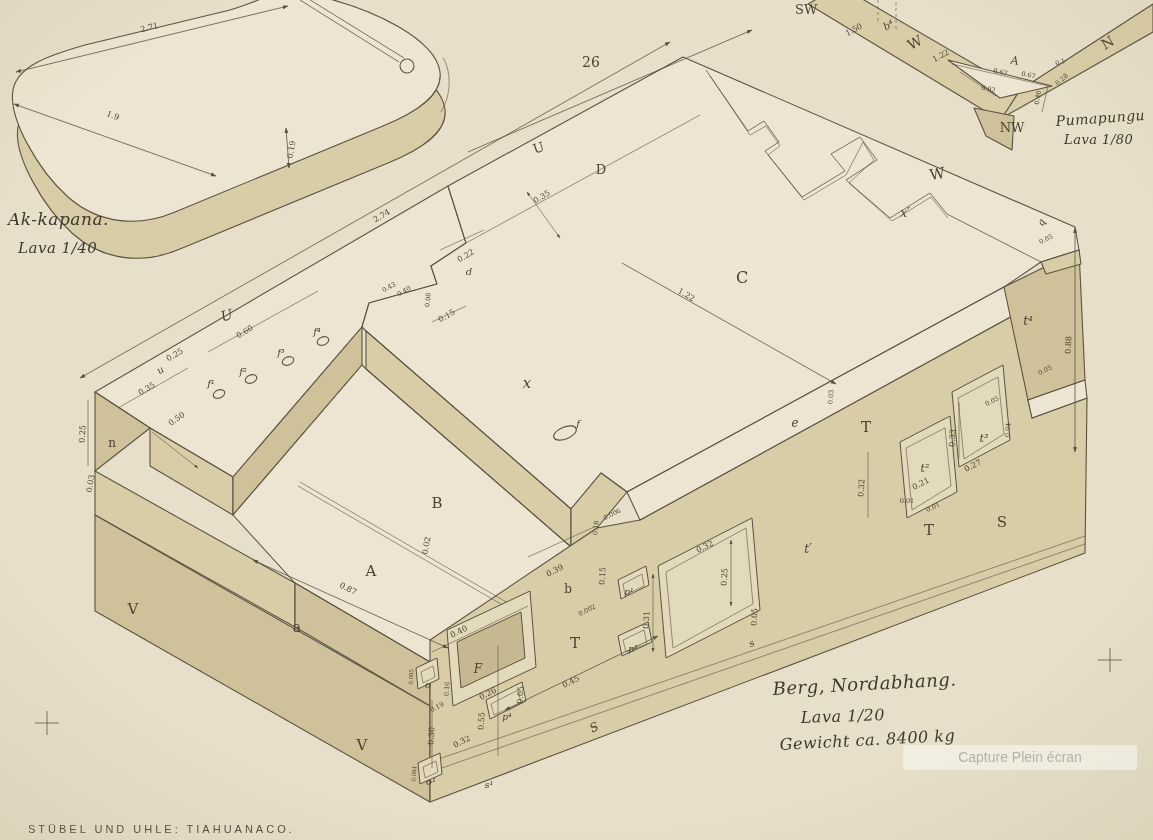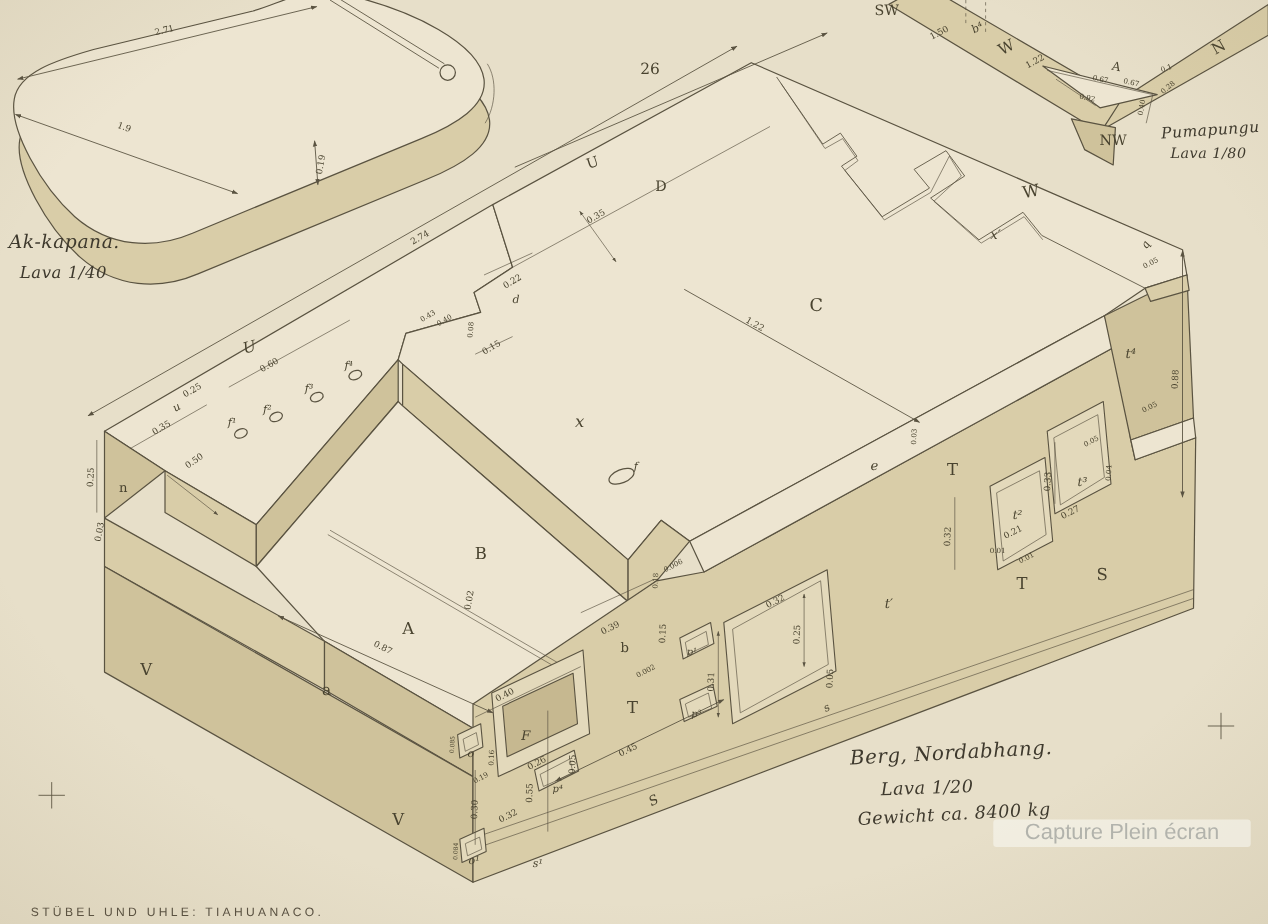--- a/index.html
+++ b/index.html
@@ -16,21 +16,21 @@
   .cap{font-family:"DejaVu Serif",serif;fill:#49432f}
   .scr{font-family:"DejaVu Serif",serif;font-style:italic;fill:#49432f}
   .dim{font-family:"DejaVu Serif",serif;font-size:8px;fill:#49432f}
   .dim6{font-family:"DejaVu Serif",serif;font-size:6.5px;fill:#49432f}
   .dim5{font-family:"DejaVu Serif",serif;font-size:5.5px;fill:#49432f}
   .hand{font-family:"DejaVu Serif",serif;font-style:italic;fill:#3e392d;letter-spacing:.5px}
   .ts{text-anchor:start}
   .foot{font-family:"Liberation Sans",sans-serif;font-size:11px;letter-spacing:3px;fill:#574f40}
   #capture-toast{position:absolute;left:903px;top:745px;width:234px;height:25px;border-radius:3px;
         background:rgba(250,250,244,.55);color:#b2b3ac;font-family:"Liberation Sans",sans-serif;
-        font-size:20px;line-height:25px;text-align:center}
+        font-size:14px;line-height:25px;text-align:center}
 </style>
 </head>
 <body>
 
 <div id="page">
 <svg width="1153" height="840" viewBox="0 0 1153 840">
   <defs>
     <marker id="ar" markerWidth="8" markerHeight="8" refX="6.5" refY="3.5" orient="auto-start-reverse">
       <path d="M0,1 L7,3.5 L0,6 Z" fill="#5a5341"></path>
     </marker>

